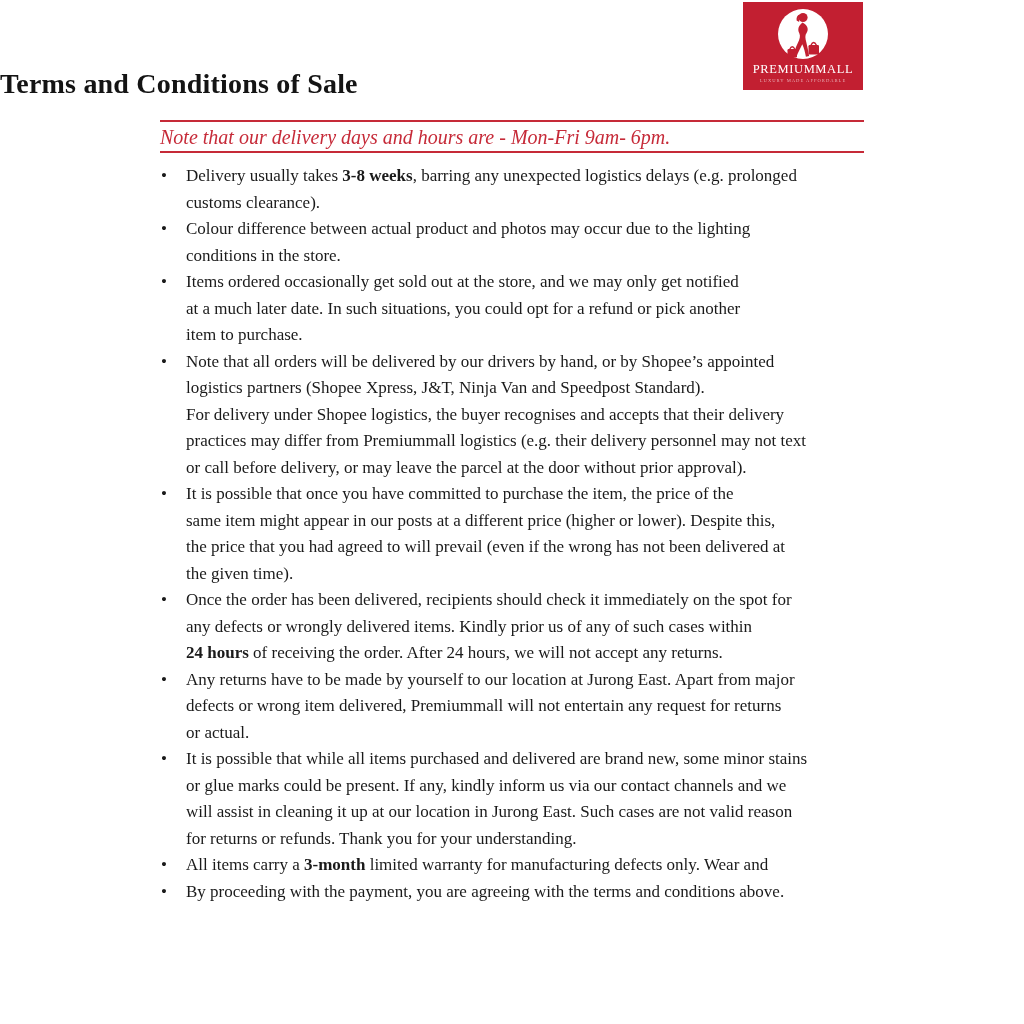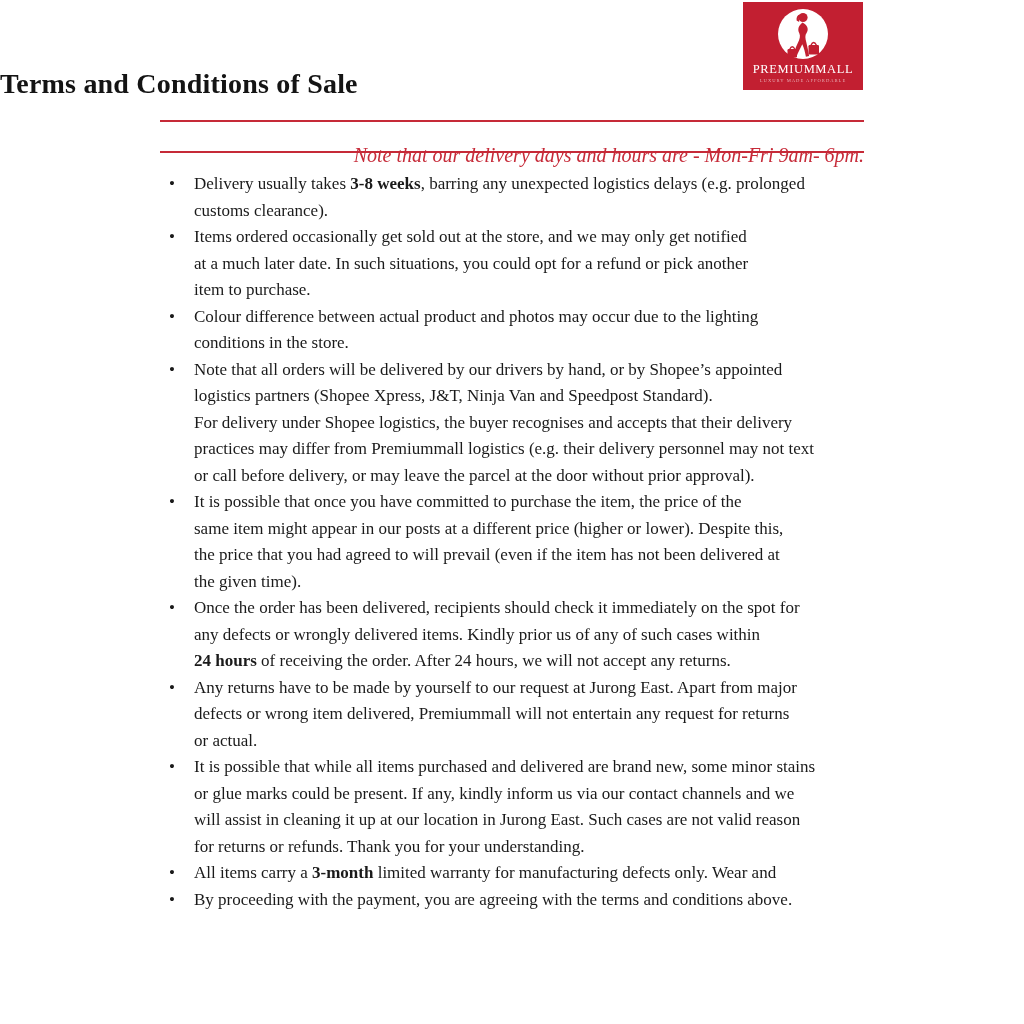--- a/index.html
+++ b/index.html
@@ -39,32 +39,31 @@
     height: 2px;
     background: #c62a38;
   }
   .rule-top { top: 120px; }
   .rule-bottom { top: 151px; }
   .note {
     position: absolute;
     top: 126px;
     left: 160px;
     width: 704px;
-    text-align: right;
+    text-align: left;
     font-style: italic;
     font-size: 20px;
     color: #c62a38;
-    margin-top: 18px;
   }
   ul.terms {
     position: absolute;
     left: 160px;
     top: 163px;
     width: 716px;
-    margin: 8px;
+    margin: 0;
     padding: 0;
     list-style: none;
     font-size: 17px;
     line-height: 26.5px;
   }
   ul.terms li {
     position: relative;
     padding-left: 26px;
     white-space: nowrap;
   }
@@ -103,24 +102,24 @@
   </div>
 
   <h1 class="title">Terms and Conditions of Sale</h1>
 
   <div class="rule rule-top"></div>
   <div class="note">Note that our delivery days and hours are - Mon-Fri 9am- 6pm.</div>
   <div class="rule rule-bottom"></div>
 
   <ul class="terms">
       <li><span>Delivery usually takes </span><b>3-8 weeks</b><span>, barring any unexpected logistics delays (e.g. prolonged</span><br><span>customs clearance).</span></li>
+      <li><span>Colour difference between actual product and photos may occur due to the lighting</span><br><span>conditions in the store.</span></li>
       <li><span>Items ordered occasionally get sold out at the store, and we may only get notified</span><br><span>at a much later date. In such situations, you could opt for a refund or pick another</span><br><span>item to purchase.</span></li>
-      <li><span>Colour difference between actual product and photos may occur due to the lighting</span><br><span>conditions in the store.</span></li>
       <li><span>Note that all orders will be delivered by our drivers by hand, or by Shopee’s appointed</span><br><span>logistics partners (Shopee Xpress, J&amp;T, Ninja Van and Speedpost Standard).</span><br><span>For delivery under Shopee logistics, the buyer recognises and accepts that their delivery</span><br><span>practices may differ from Premiummall logistics (e.g. their delivery personnel may not text</span><br><span>or call before delivery, or may leave the parcel at the door without prior approval).</span></li>
-      <li><span>It is possible that once you have committed to purchase the item, the price of the</span><br><span>same item might appear in our posts at a different price (higher or lower). Despite this,</span><br><span>the price that you had agreed to will prevail (even if the item has not been delivered at</span><br><span>the given time).</span></li>
+      <li><span>It is possible that once you have committed to purchase the item, the price of the</span><br><span>same item might appear in our posts at a different price (higher or lower). Despite this,</span><br><span>the price that you had agreed to will prevail (even if the wrong has not been delivered at</span><br><span>the given time).</span></li>
       <li><span>Once the order has been delivered, recipients should check it immediately on the spot for</span><br><span>any defects or wrongly delivered items. Kindly prior us of any of such cases within</span><br><b>24 hours</b><span> of receiving the order. After 24 hours, we will not accept any returns.</span></li>
-      <li><span>Any returns have to be made by yourself to our request at Jurong East. Apart from major</span><br><span>defects or wrong item delivered, Premiummall will not entertain any request for returns</span><br><span>or actual.</span></li>
+      <li><span>Any returns have to be made by yourself to our location at Jurong East. Apart from major</span><br><span>defects or wrong item delivered, Premiummall will not entertain any request for returns</span><br><span>or actual.</span></li>
       <li><span>It is possible that while all items purchased and delivered are brand new, some minor stains</span><br><span>or glue marks could be present. If any, kindly inform us via our contact channels and we</span><br><span>will assist in cleaning it up at our location in Jurong East. Such cases are not valid reason</span><br><span>for returns or refunds. Thank you for your understanding.</span></li>
       <li><span>All items carry a </span><b>3-month</b><span> limited warranty for manufacturing defects only. Wear and</span><br></li>
       <li><span>By proceeding with the payment, you are agreeing with the terms and conditions above.</span></li>
     </ul>
 
 </div>
 
 </body></html>

